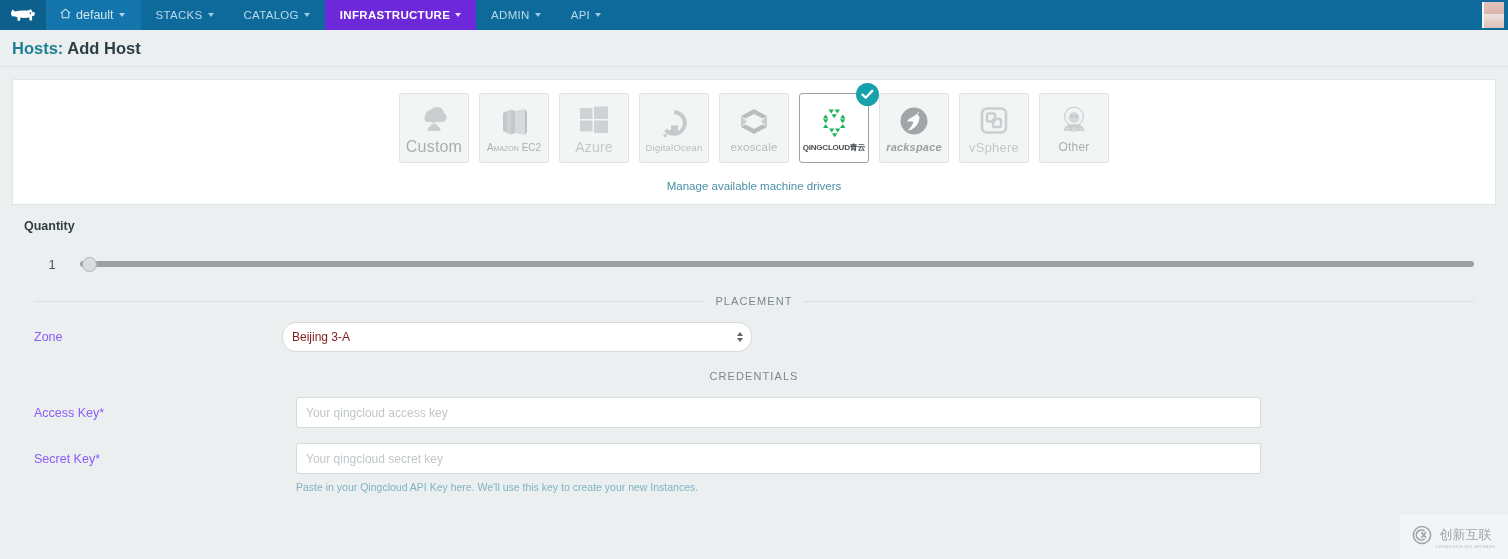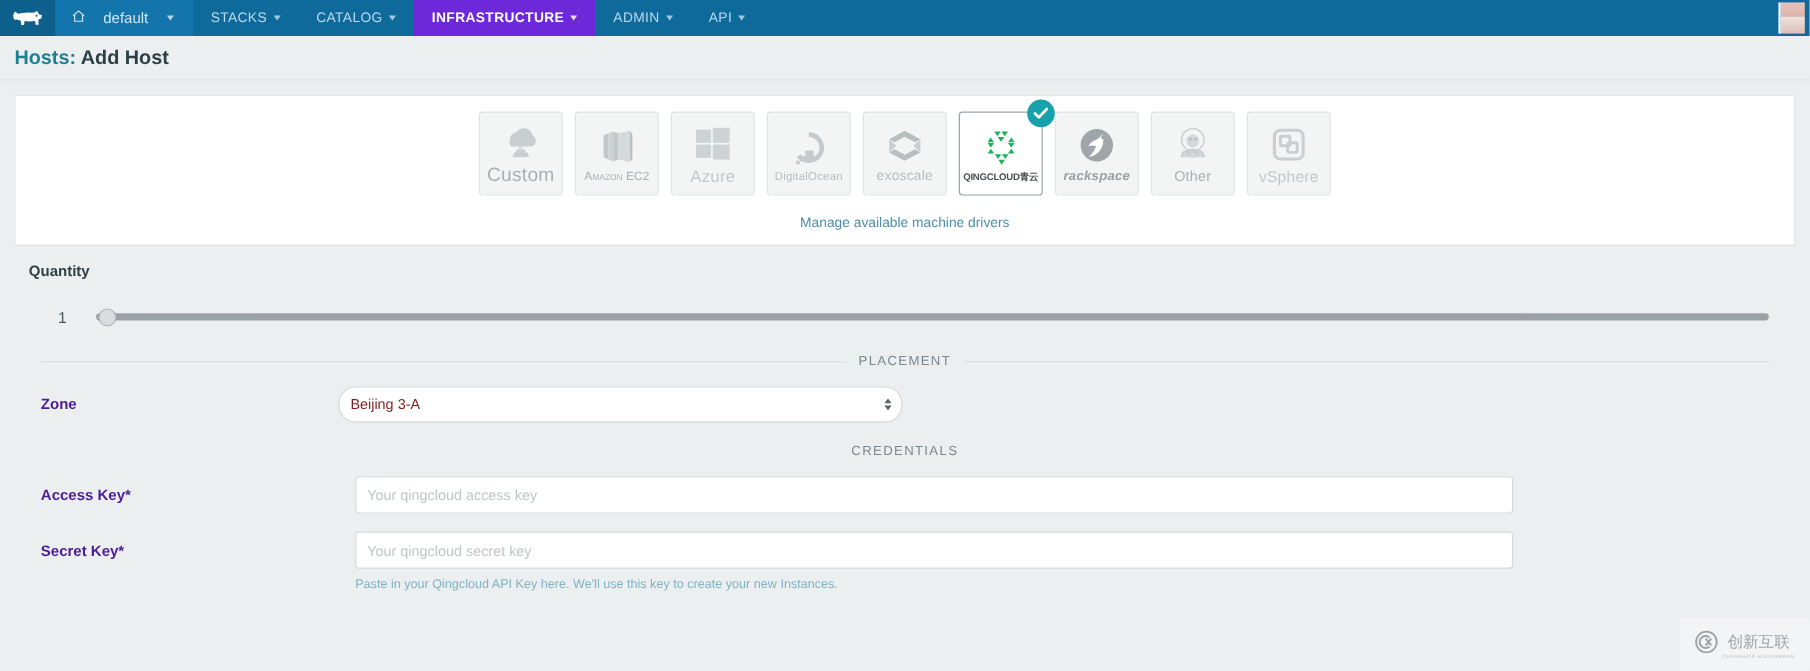--- a/index.html
+++ b/index.html
@@ -21,21 +21,21 @@
     position: relative;
     z-index: 20;
   }
   .nav-logo {
     width: 46px;
     display: flex; align-items: center; justify-content: center;
     background: #0d5f8c;
   }
   .nav-logo svg { display: block; }
   .nav-env {
-    display: flex; align-items: center; gap: 15px;
+    display: flex; align-items: center; gap: 5px;
     padding: 0 16px 0 14px;
     color: #cfe5f2;
     font-size: 12.5px;
     background: #1375ab;
     cursor: pointer;
   }
   .nav-env .home-ico { display: block; }
   .nav-items { display: flex; align-items: stretch; }
   .nav-item {
     display: flex; align-items: center; gap: 5px;
@@ -201,21 +201,21 @@
   .divider .dtext {
     font-size: 11px; color: #7b878d; letter-spacing: 1.1px;
   }
   .section-center {
     text-align: center;
     font-size: 11px; color: #7b878d; letter-spacing: 1.1px;
     margin-top: 18px;
   }
 
   .frow { display: flex; align-items: center; margin-top: 15px; padding-left: 22px; }
-  .frow .lbl { width: 248px; font-size: 12.5px; font-weight: bold; color: #4c1d95; }
+  .frow .lbl { width: 248px; font-size: 12.5px; font-weight: normal; color: #8b5cf6; }
   .fselect {
     position: relative;
     width: 470px; height: 30px;
     border: 1px solid #d5dadc; border-radius: 14px;
     background: #ffffff;
     display: flex; align-items: center;
     padding: 0 9px;
     font-size: 12px; color: #7f1d1d;
     cursor: pointer;
   }
@@ -408,43 +408,43 @@
           <path fill="#ffffff" d="M20.5 6.6c-1.1 2.4-3.4 4.2-6 5.3-2.5 1-4.6 2.8-5.4 5.3 1.9-1.2 4.3-1.2 6.3-.3
             -1.1 3.4-3.3 6.4-6 8.8 5-.6 9.4-4.2 11.2-8.9 1.2-3.1 1.1-6.7-.1-10.2z"></path>
           <circle cx="21.3" cy="9.4" r="1.6" fill="#9fa6a9"></circle>
         </svg>
       </span>
       <span class="dlabel rack">rackspace</span>
     </div>
 
     <div class="driver">
       <span class="glyph">
+        <svg width="32" height="30" viewBox="0 0 32 30" aria-hidden="true">
+          <rect x="4" y="2.5" width="24" height="24" rx="5" fill="none" stroke="#c9ced0" stroke-width="2.6"></rect>
+          <rect x="9" y="7.5" width="8" height="8" rx="1.6" fill="none" stroke="#c9ced0" stroke-width="2.4"></rect>
+          <rect x="15" y="13" width="8" height="8" rx="1.6" fill="none" stroke="#c9ced0" stroke-width="2.4"></rect>
+        </svg>
+      </span>
+      <span class="dlabel vsp">vSphere</span>
+    </div>
+
+    <div class="driver">
+      <span class="glyph">
         <svg width="32" height="32" viewBox="0 0 32 32" aria-hidden="true">
           <circle cx="16" cy="12.5" r="9.4" fill="none" stroke="#cdd2d4" stroke-width="1.3"></circle>
           <circle cx="16" cy="13.5" r="5.4" fill="#d3d8da"></circle>
           <circle cx="13.9" cy="12" r="1.5" fill="#bfc5c7"></circle>
           <circle cx="18.1" cy="12" r="1.5" fill="#bfc5c7"></circle>
           <path fill="#c9cfd1" d="M7 23 q3-3 9-3 t9 3 l1.6 4 H5.4 Z"></path>
           <circle cx="9.5" cy="25" r="2" fill="#d3d8da"></circle>
           <circle cx="16" cy="25.6" r="2.3" fill="#d3d8da"></circle>
           <circle cx="22.5" cy="25" r="2" fill="#d3d8da"></circle>
         </svg>
       </span>
       <span class="dlabel other">Other</span>
-    </div>
-
-    <div class="driver">
-      <span class="glyph">
-        <svg width="32" height="30" viewBox="0 0 32 30" aria-hidden="true">
-          <rect x="4" y="2.5" width="24" height="24" rx="5" fill="none" stroke="#c9ced0" stroke-width="2.6"></rect>
-          <rect x="9" y="7.5" width="8" height="8" rx="1.6" fill="none" stroke="#c9ced0" stroke-width="2.4"></rect>
-          <rect x="15" y="13" width="8" height="8" rx="1.6" fill="none" stroke="#c9ced0" stroke-width="2.4"></rect>
-        </svg>
-      </span>
-      <span class="dlabel vsp">vSphere</span>
     </div>
 
   </div>
 
   <div class="drivers-link-wrap">
     <span class="drivers-link">Manage available machine drivers</span>
   </div>
 </div>
 
 <div class="form-area">

